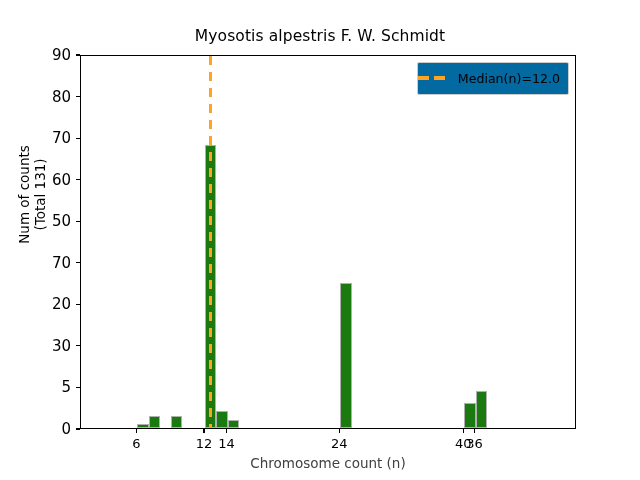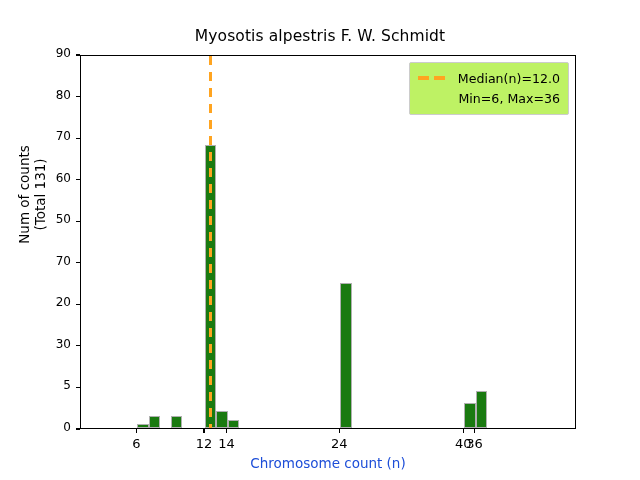--- a/index.html
+++ b/index.html
@@ -54,21 +54,21 @@
   }
   .ytick {
     position: absolute;
     right: 0;
     height: 0;
   }
   .ytick .ylabel {
     position: absolute;
     right: 9px;
     top: -9px;
-    font-size: 12px;
+    font-size: 15px;
     color: #000;
     white-space: nowrap;
   }
   .ytick .ymark {
     position: absolute;
     right: 0;
     top: -0.6px;
     width: 4.2px;
     height: 1.2px;
     background: #000;
@@ -116,21 +116,21 @@
     color: #000;
     white-space: nowrap;
   }
   #x-axis-label {
     position: absolute;
     left: 80px;
     top: 455px;
     width: 496px;
     text-align: center;
     font-size: 13.5px;
-    color: #1d4ed8;
+    color: #404040;
   }
 
   
   #bars-layer {
     position: absolute;
     left: 0; top: 0; right: 0; bottom: 0;
     overflow: hidden;
   }
   .bar {
     position: absolute;
@@ -156,24 +156,24 @@
       #FFA420 0px, #FFA420 9px,
       rgba(0,0,0,0) 9px, rgba(0,0,0,0) 16px
     );
   }
 
   
   #legend {
     position: absolute;
     right: 6px;
     top: 6px;
-    background: #bef264;
+    background: #0369a1;
     border: 1px solid #cccccc;
     border-radius: 2px;
-    padding: 5px 8px 6px 8px;
+    padding: 5px 8px 6px 0;
     box-sizing: border-box;
   }
   .legend-row {
     display: flex;
     align-items: center;
     height: 20px;
     justify-content: flex-end;
   }
   .legend-swatch {
     width: 31px;
@@ -267,24 +267,20 @@
     <div id="median-line" style="left: 129.636px;"></div>
 
     <div id="legend">
       <div class="legend-row">
         <span class="legend-swatch">
           <span class="dash d1"></span>
             <span class="dash d2"></span>
         </span>
         <span class="legend-text">Median(n)=12.0</span>
       </div>
-      <div class="legend-row">
-        <span class="legend-swatch blank"></span>
-        <span class="legend-text">Min=6, Max=36</span>
-      </div>
     </div>
   </div>
 
   <div id="x-axis-ticks">
       <div class="xtick" style="left: 56.3636px;">
         <span class="xmark"></span>
         <span class="xlabel">6</span>
       </div>
       <div class="xtick" style="left: 124px;">
         <span class="xmark"></span>

